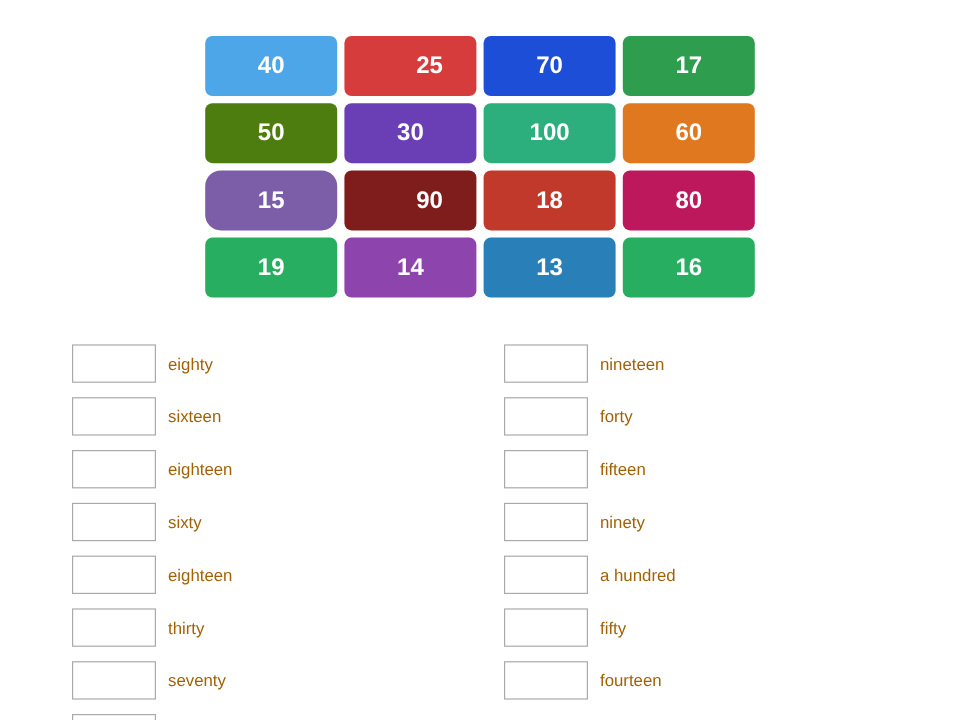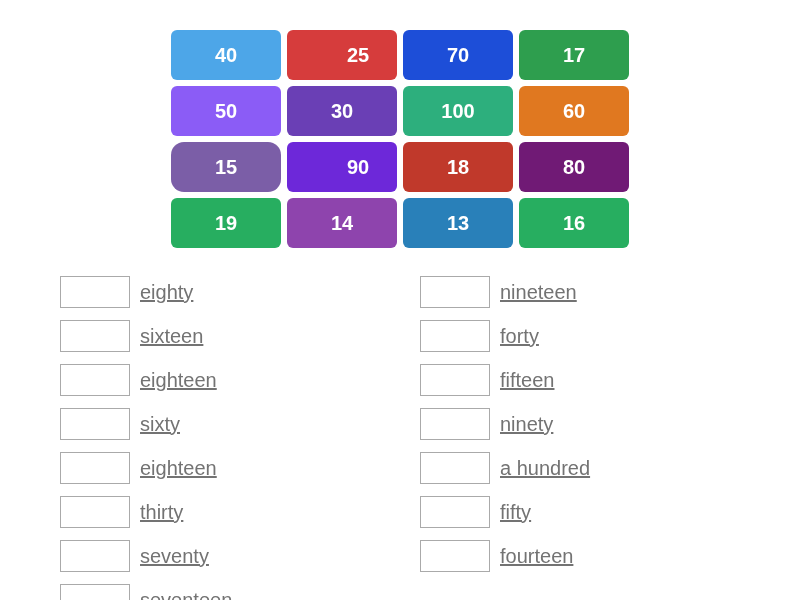--- a/index.html
+++ b/index.html
@@ -12,21 +12,21 @@
       padding: 20px;
       min-height: 600px;
       width: 800px;
     }
 
     
     .tiles-container {
       display: grid;
       grid-template-columns: repeat(4, 110px);
       gap: 6px;
-      margin-bottom: 24px;
+      margin-bottom: 35px;
       margin-top: 10px;
     }
 
     .tile {
       width: 110px;
       height: 50px;
       border-radius: 6px;
       display: flex;
       align-items: center;
       justify-content: center;
@@ -53,41 +53,40 @@
 
     .match-box {
       width: 70px;
       height: 32px;
       border: 1.5px solid #aaa;
       background: #fff;
       flex-shrink: 0;
     }
 
     .match-label {
-      font-size: 20px;
-      color: #737373;
-      text-decoration: underline;
+      font-size: 14px;
+      color: #a16207;
     }
   </style>
 </head>
 <body>
 
 <div class="tiles-container">
     <div class="tile" style="background-color: rgb(77, 166, 232);">40</div>
     <div class="tile" style="background-color: rgb(214, 60, 60); padding-left: 32px;">25</div>
     <div class="tile" style="background-color: #1d4ed8;">70</div>
     <div class="tile" style="background-color: rgb(46, 158, 78);">17</div>
-    <div class="tile" style="background-color: #8b5cf6;">50</div>
+    <div class="tile" style="background-color: #4d7c0f;">50</div>
     <div class="tile" style="background-color: rgb(106, 63, 181);">30</div>
     <div class="tile" style="background-color: rgb(45, 175, 125);">100</div>
     <div class="tile" style="background-color: rgb(224, 120, 32);">60</div>
     <div class="tile" style="background-color: rgb(123, 94, 167); border-radius: 13px;">15</div>
-    <div class="tile" style="background-color: #6d28d9; padding-left: 32px;">90</div>
+    <div class="tile" style="background-color: #7f1d1d; padding-left: 32px;">90</div>
     <div class="tile" style="background-color: rgb(192, 57, 43);">18</div>
-    <div class="tile" style="background-color: #701a75; text-align: right;">80</div>
+    <div class="tile" style="background-color: #be185d; text-align: right;">80</div>
     <div class="tile" style="background-color: rgb(39, 174, 96);">19</div>
     <div class="tile" style="background-color: rgb(142, 68, 173);">14</div>
     <div class="tile" style="background-color: rgb(41, 128, 185);">13</div>
     <div class="tile" style="background-color: rgb(39, 174, 96);">16</div>
   </div>
 
 <div class="match-section">
 <div class="match-row">
       <div class="match-box"></div>
       <span class="match-label">eighty</span>

